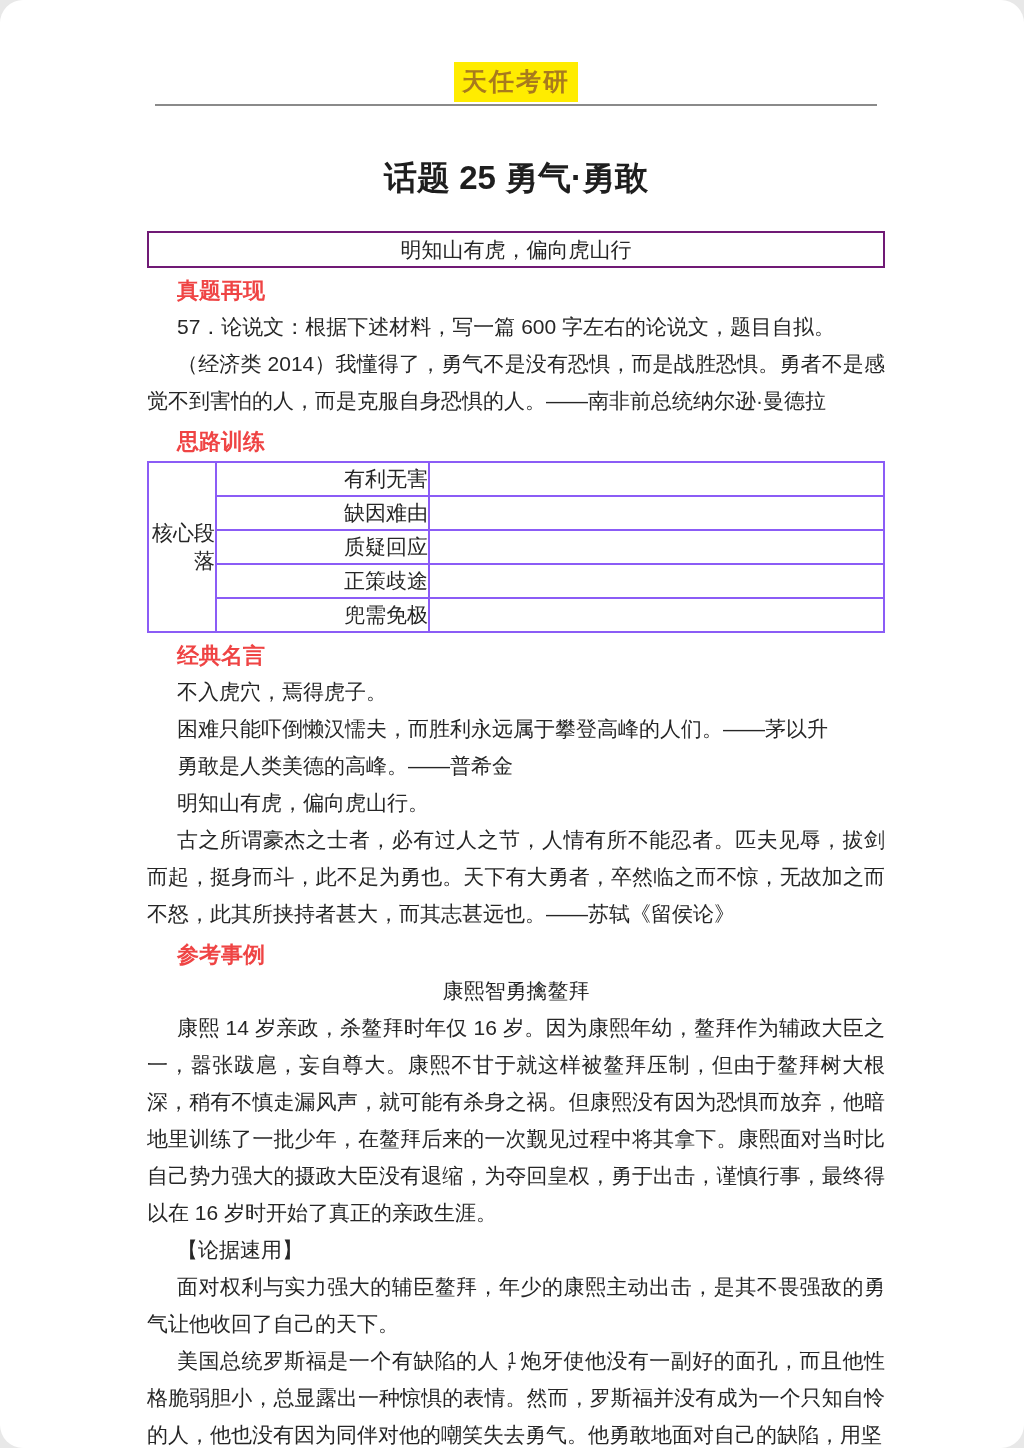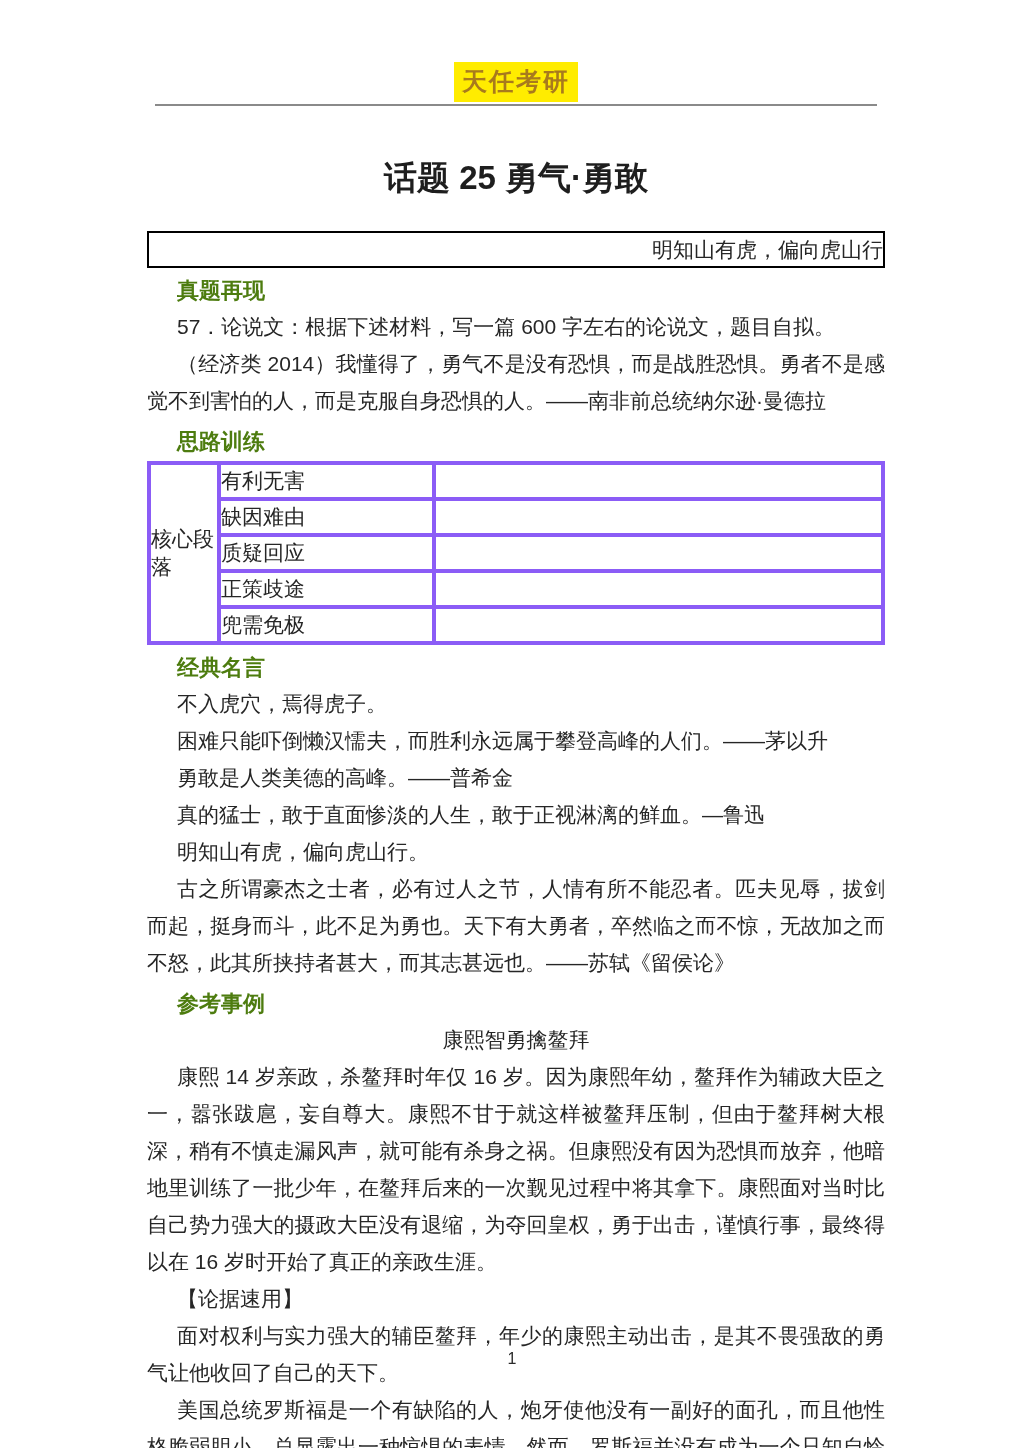--- a/index.html
+++ b/index.html
@@ -4,20 +4,21 @@
 <style>
   html,body{margin:0;padding:0;background:#e8e8e8;}
   .page{
     position:relative;
     width:1024px;height:1448px;
     background:#ffffff;
     font-family:"Liberation Sans","DejaVu Sans",sans-serif;
     color:#262626;
     overflow:hidden;
     margin:0 auto;
+    border-radius:23px;
   }
   .content{position:absolute;left:147px;top:0;width:738px;}
 
   .brand-row{margin-top:62px;text-align:center;}
   .brand{
     display:inline-block;
     background:#ffec00;
     color:#a87a1d;
     font-size:25px;
     font-weight:bold;
@@ -33,31 +34,31 @@
   .doc-title{
     margin-top:50px;
     text-align:center;
     font-size:33px;
     font-weight:bold;
     color:#1e1e1e;
   }
 
   .motto-box{
     margin-top:30px;
-    border:2px solid #000000;
+    border:2px solid #701a75;
     height:33px;
     line-height:33px;
-    text-align:right;
+    text-align:center;
     font-size:21px;
   }
 
   .sec-heading{
     font-size:22px;
     font-weight:bold;
-    color:#4d7c0f;
+    color:#ef4444;
     padding-left:30px;
     line-height:34px;
     margin-top:6px;
   }
 
   .para{
     font-size:21px;
     line-height:37px;
     text-align:justify;
     text-indent:30px;
@@ -70,24 +71,24 @@
     margin:0;
   }
 
   table.idea-table{
     width:100%;
     border-collapse:collapse;
     table-layout:fixed;
     margin-top:2px;
   }
   table.idea-table td{
-    border:4px solid #8b5cf6;
+    border:2px solid #8b5cf6;
     height:32px;
     font-size:21px;
-    text-align:left;
+    text-align:right;
     vertical-align:middle;
     padding:0;
   }
   td.row-header{
     width:66px;
     line-height:28px;
     padding:0 8px;
   }
   td.idea-cell{width:211px;}
   td.blank-cell{}
@@ -158,21 +159,20 @@
           <td class="idea-cell">兜需免极</td>
           <td class="blank-cell"></td>
         </tr>
       </tbody>
     </table>
 
     <div class="sec-heading">经典名言</div>
     <p class="quote-line">不入虎穴，焉得虎子。</p>
     <p class="quote-line">困难只能吓倒懒汉懦夫，而胜利永远属于攀登高峰的人们。——茅以升</p>
     <p class="quote-line">勇敢是人类美德的高峰。——普希金</p>
-    <p class="quote-line">真的猛士，敢于直面惨淡的人生，敢于正视淋漓的鲜血。—鲁迅</p>
     <p class="quote-line">明知山有虎，偏向虎山行。</p>
     <p class="para">古之所谓豪杰之士者，必有过人之节，人情有所不能忍者。匹夫见辱，拔剑而起，挺身而斗，此不足为勇也。天下有大勇者，卒然临之而不惊，无故加之而不怒，此其所挟持者甚大，而其志甚远也。——苏轼《留侯论》</p>
 
     <div class="sec-heading">参考事例</div>
     <p class="case-title">康熙智勇擒鳌拜</p>
     <p class="para">康熙 14 岁亲政，杀鳌拜时年仅 16 岁。因为康熙年幼，鳌拜作为辅政大臣之一，嚣张跋扈，妄自尊大。康熙不甘于就这样被鳌拜压制，但由于鳌拜树大根深，稍有不慎走漏风声，就可能有杀身之祸。但康熙没有因为恐惧而放弃，他暗地里训练了一批少年，在鳌拜后来的一次觐见过程中将其拿下。康熙面对当时比自己势力强大的摄政大臣没有退缩，为夺回皇权，勇于出击，谨慎行事，最终得以在 16 岁时开始了真正的亲政生涯。</p>
     <p class="label-line">【论据速用】</p>
     <p class="para">面对权利与实力强大的辅臣鳌拜，年少的康熙主动出击，是其不畏强敌的勇气让他收回了自己的天下。</p>
     <p class="para">美国总统罗斯福是一个有缺陷的人，炮牙使他没有一副好的面孔，而且他性格脆弱胆小，总显露出一种惊惧的表情。然而，罗斯福并没有成为一个只知自怜的人，他也没有因为同伴对他的嘲笑失去勇气。他勇敢地面对自己的缺陷，用坚</p>
 

